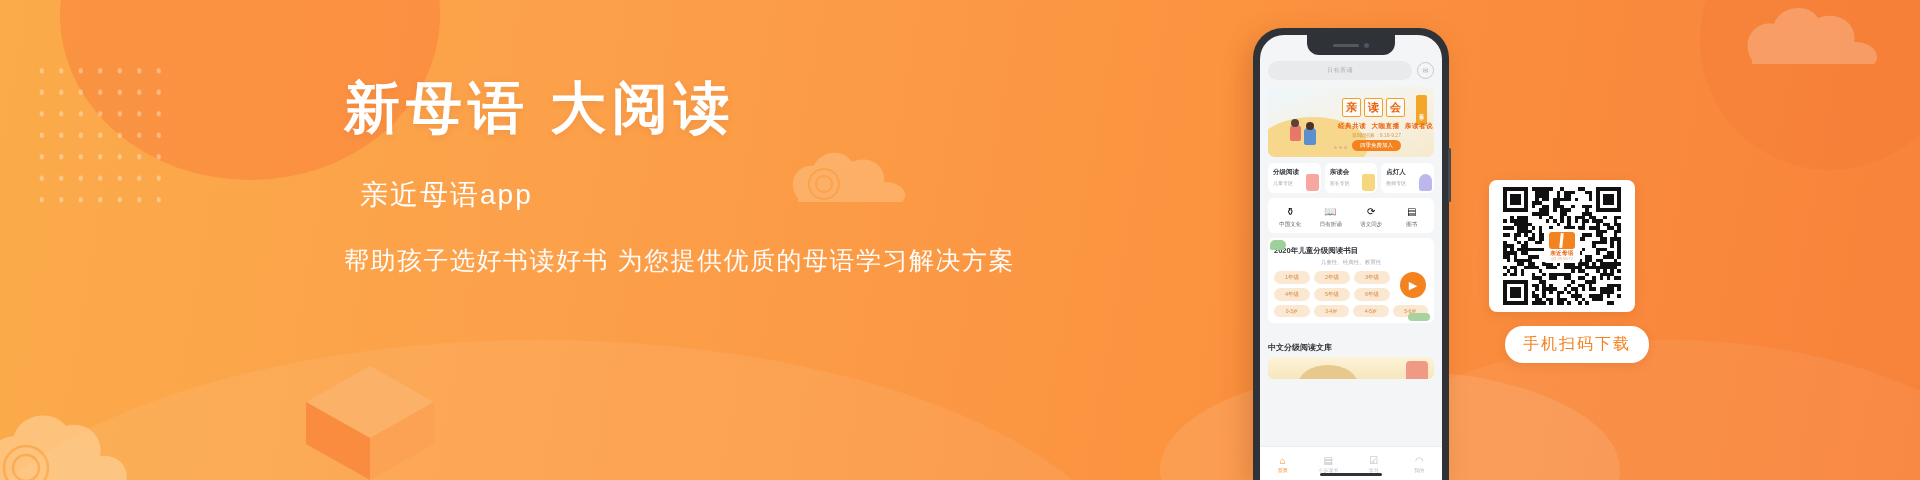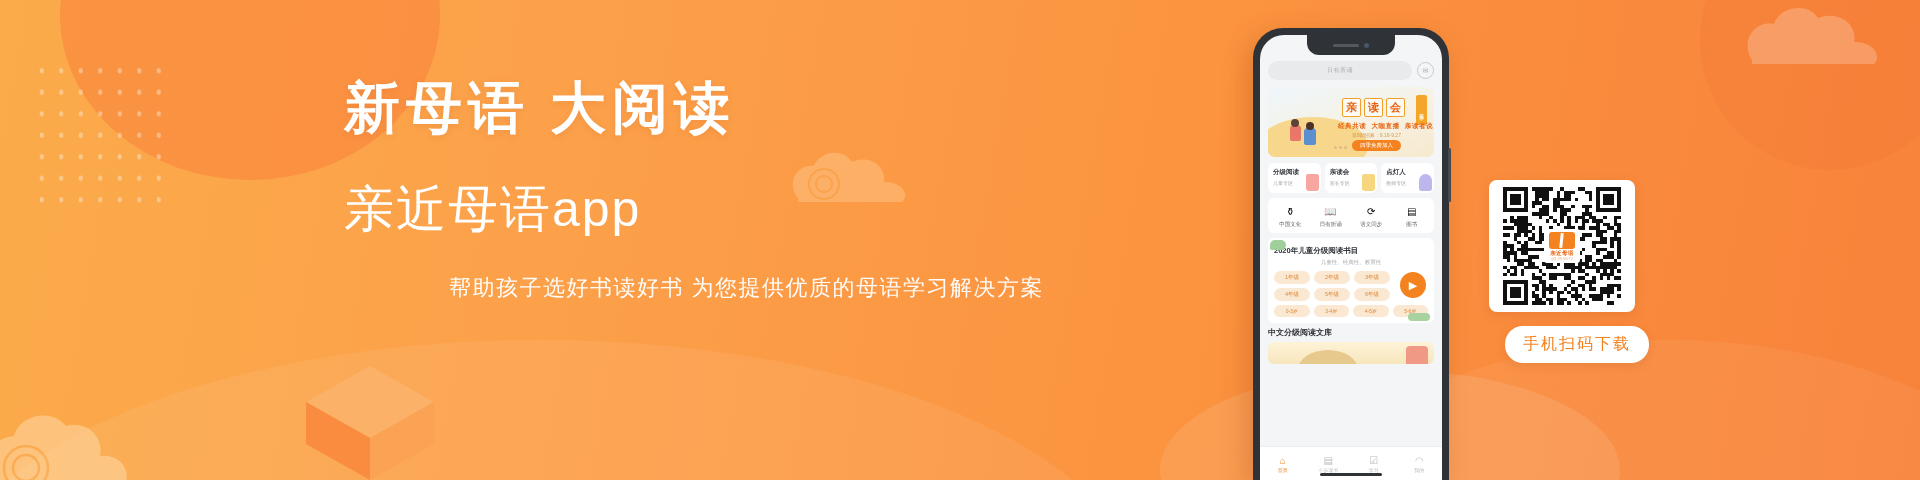--- a/index.html
+++ b/index.html
@@ -74,34 +74,34 @@
     font-weight: 700;
     font-size: 56px;
     line-height: 1.08;
     letter-spacing: 6px;
     color: #ffffff;
     text-shadow: 0 2px 6px rgba(170,70,20,0.13);
     white-space: nowrap;
   }
   .subtitle {
     margin-top: 38px;
-    font-size: 50px;
+    font-size: 28px;
     font-weight: 400;
     letter-spacing: 2px;
     color: #ffffff;
     white-space: nowrap;
+    margin-left: 16px;
   }
   .tagline {
     margin-top: 30px;
-    font-size: 22px;
+    font-size: 25px;
     font-weight: 300;
     letter-spacing: 1.5px;
     color: rgba(255,255,255,0.97);
     white-space: nowrap;
-    text-align: right;
   }
 
   
   .phone {
     position: absolute;
     left: 1253px; top: 28px;
     width: 196px; height: 452px;
     border-radius: 30px 30px 0 0;
     background: #2f3237;
     padding: 7px 7px 0 7px;
@@ -253,21 +253,21 @@
     display: flex; align-items: center; justify-content: center;
     font-size: 11px;
   }
   .age-row { margin-top: 4px; display: flex; gap: 4px; }
   .age {
     flex: 1; height: 12px; border-radius: 6px;
     background: #fbe8d2; color: #d88a3c;
     font-size: 5px; display: flex; align-items: center; justify-content: center;
   }
 
-  .lib-title { margin-top: 4px; font-size: 8px; font-weight: 700; color: #2f3238; }
+  .lib-title { margin-top: 19px; font-size: 8px; font-weight: 700; color: #2f3238; }
   .lib-card {
     margin-top: 4px; height: 22px; border-radius: 6px;
     background: linear-gradient(180deg,#fdf3d8,#f7e6bd);
     position: relative; overflow: hidden;
   }
   .lib-card .arc {
     position: absolute; left: 30px; top: 8px;
     width: 60px; height: 40px; border-radius: 50%;
     background: #e7c98d;
   }

